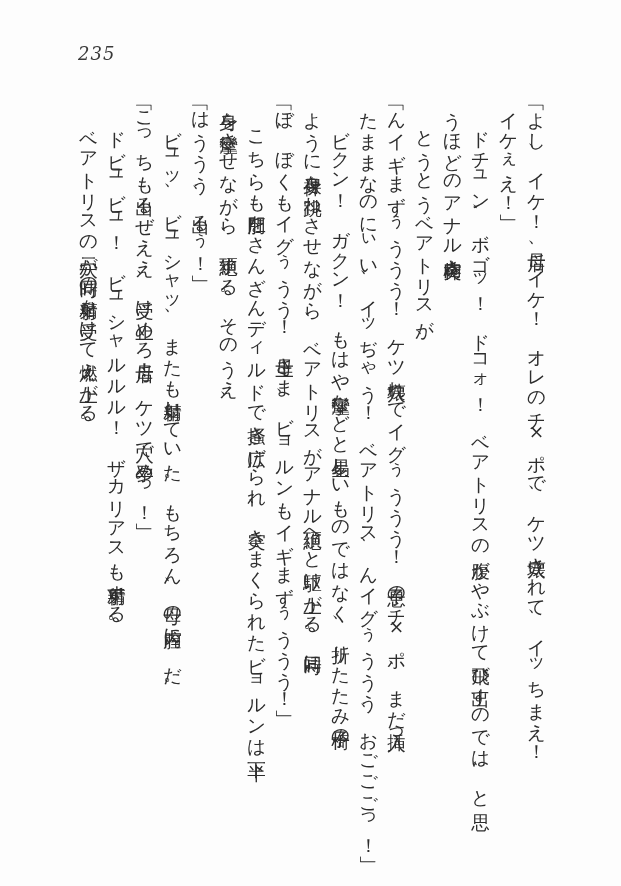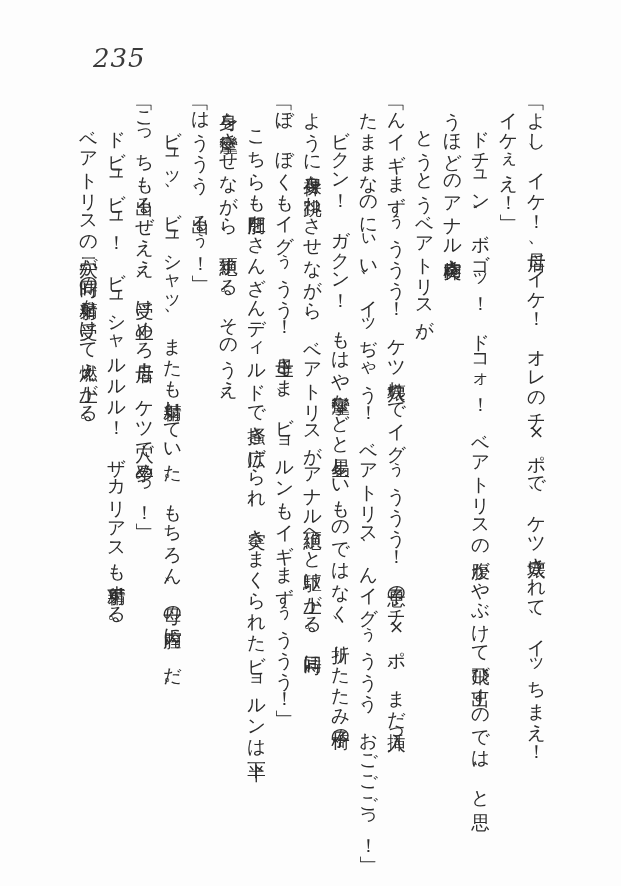--- a/index.html
+++ b/index.html
@@ -12,25 +12,25 @@
     position: relative;
     overflow: hidden;
     background: #fdfdfd;
   }
   .page {
     position: absolute;
     inset: 0;
   }
   .page-number {
     position: absolute;
-    left: 93px;
+    left: 78px;
     top: 43px;
     font-family: "DejaVu Serif", "Liberation Serif", serif;
     font-style: italic;
-    font-size: 26px;
+    font-size: 18px;
     letter-spacing: 1px;
     color: #3a3a3a;
   }
   .text-block {
     position: absolute;
     top: 99px;
     right: 71px;
     height: 700px;
     writing-mode: vertical-rl;
     text-orientation: mixed;

